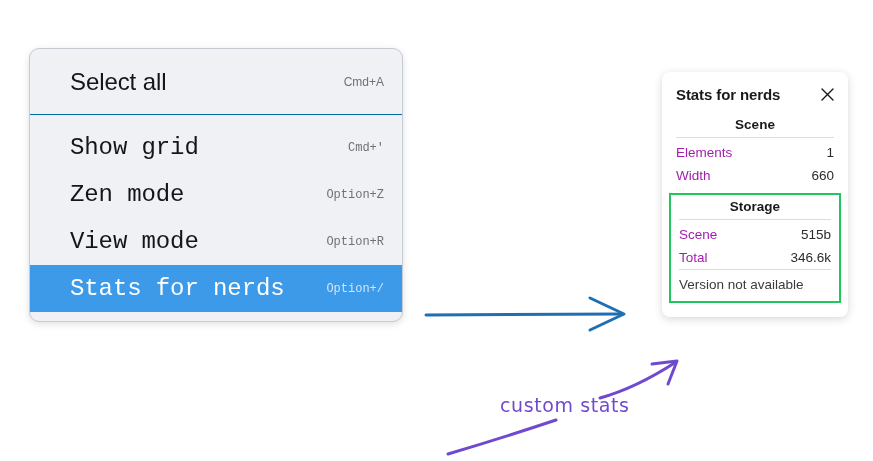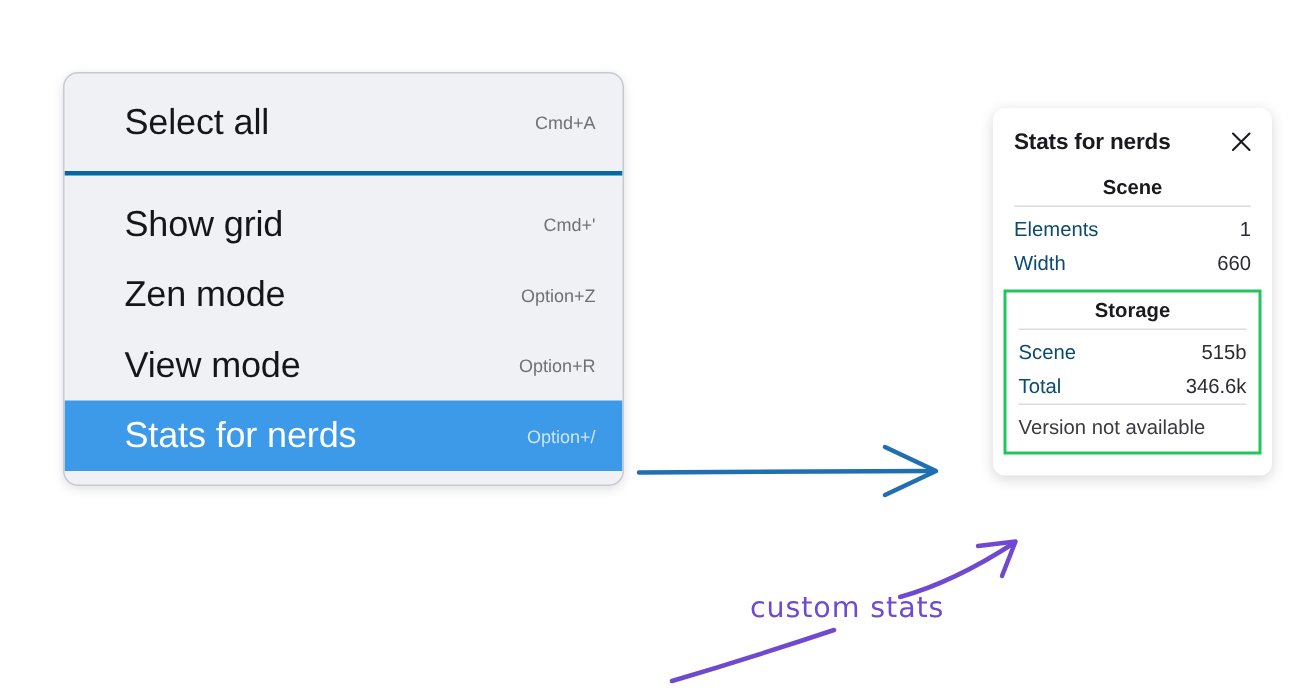--- a/index.html
+++ b/index.html
@@ -12,34 +12,35 @@
     height: 461px;
     position: relative;
     overflow: hidden;
     font-family: "Liberation Sans", sans-serif;
     -webkit-font-smoothing: antialiased;
   }
 
   
   #context-menu {
     position: absolute;
-    left: 42px;
+    left: 29px;
     top: 48px;
     width: 374px;
     background: #f0f1f4;
     border: 1px solid #c6cad2;
     border-radius: 10px;
     box-shadow: 0 2px 7px rgba(0,0,0,0.13);
     box-sizing: border-box;
     overflow: hidden;
     padding-top: 9px;
     padding-bottom: 9px;
   }
   .menu-group + .menu-group {
-    border-top: 3px solid #0369a1;
+    border-top: 1px solid #0369a1;
+    font-family: Liberation Mono, monospace;
   }
   .menu-group.group-top { padding-bottom: 9px; }
   .menu-group.group-bottom { padding-top: 9px; }
 
   .menu-item {
     display: flex;
     align-items: center;
     justify-content: space-between;
     height: 47px;
     padding: 0 18px 0 40px;
@@ -122,21 +123,21 @@
   }
   .stat-row {
     display: flex;
     justify-content: space-between;
     align-items: baseline;
     padding: 2px 14px;
     font-size: 13.5px;
     color: #3a3a40;
     line-height: 19px;
   }
-  .stat-row .k { color: #0c4a6e; }
+  .stat-row .k { color: #a21caf; }
   .stat-row .v { color: #2b2b30; }
   .full-row {
     padding: 2px 14px;
     font-size: 13.5px;
     color: #3a3a40;
     line-height: 19px;
   }
 
   
   #custom-stats-box {

